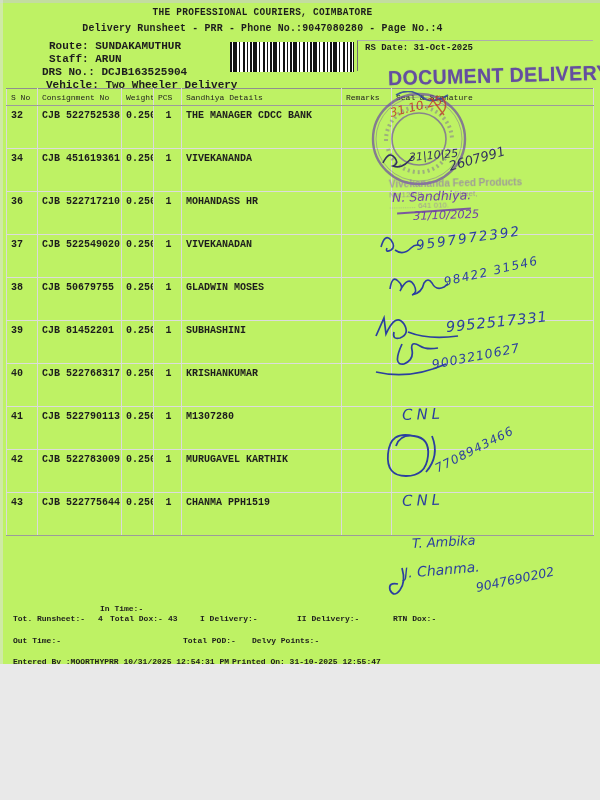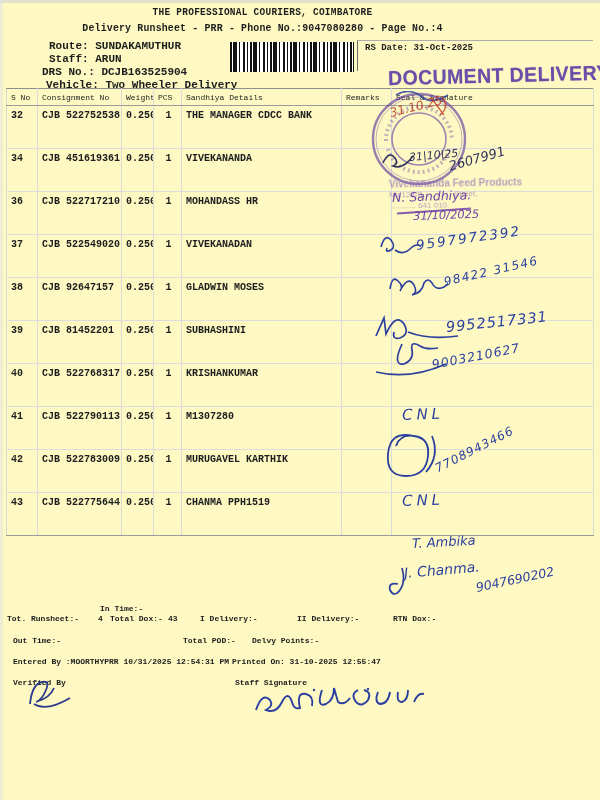--- a/index.html
+++ b/index.html
@@ -1,16 +1,16 @@
 <!DOCTYPE html>
 <html><head>
 <meta charset="utf-8">
 <style>
   html,body{margin:0;padding:0;background:#e9e9e9;}
-  .page{position:relative;width:600px;height:800px;background:#fef9c3;overflow:hidden;
+  .page{position:relative;width:600px;height:664px;background:#bef264;overflow:hidden;
         font-family:"Liberation Mono",monospace;color:#1d1d1d;}
   .edge-top{position:absolute;left:0;top:0;width:100%;height:3px;background:#c7ccd2;opacity:.55;}
   .edge-left{position:absolute;left:0;top:0;width:3px;height:100%;background:#dfe2e5;opacity:.5;}
 
   .p{position:absolute;font-weight:bold;white-space:nowrap;}
   .title{left:0;top:6px;width:525px;text-align:center;font-size:10.5px;letter-spacing:.3px;transform:scaleX(.9);}
   .subtitle{left:0;top:21px;width:525px;text-align:center;font-size:11.5px;letter-spacing:.2px;transform:scaleX(.86);}
   .info{font-size:11px;margin-left:32px;}
   .foot{font-size:8px;}
 
@@ -118,21 +118,21 @@
           <td class="c-sno">37</td>
           <td class="c-consignment">CJB 522549020</td>
           <td class="c-weight">0.250</td>
           <td class="c-pcs">1</td>
           <td class="c-consignee">VIVEKANADAN</td>
           <td class="c-remarks"></td>
           <td class="c-seal"></td>
         </tr>
         <tr>
           <td class="c-sno">38</td>
-          <td class="c-consignment">CJB 92647157</td>
+          <td class="c-consignment">CJB 50679755</td>
           <td class="c-weight">0.250</td>
           <td class="c-pcs">1</td>
           <td class="c-consignee">GLADWIN MOSES</td>
           <td class="c-remarks"></td>
           <td class="c-seal"></td>
         </tr>
         <tr>
           <td class="c-sno">39</td>
           <td class="c-consignment">CJB 81452201</td>
           <td class="c-weight">0.250</td>
@@ -233,21 +233,21 @@
   <span class="ink blue" style="left:402px;top:492px;font-size:15px;letter-spacing:4px;transform:rotate(-2deg)">CNL</span>
 
   <span class="ink blue" style="left:412px;top:536px;font-size:13px;transform:rotate(-3deg)">T. Ambika</span>
 
   <svg class="sig" style="left:388px;top:564px" width="22" height="32" viewBox="0 0 22 32">
     <path d="M14,4 q4,14 -2,22 q-6,8 -10,0 q-2,-8 8,-6" fill="none" stroke="#2b3f9f" stroke-width="1.7"></path>
   </svg>
   <span class="ink blue" style="left:404px;top:565px;font-size:14px;transform:rotate(-5deg)">J. Chanma.</span>
   <span class="ink blue" style="left:476px;top:580px;font-size:12.5px;transform:rotate(-12deg)">9047690202</span>
 
-  <span class="p foot" style="left:7px;top:614px">Tot. Runsheet:-</span>
+  <span class="p foot" style="left:13px;top:614px">Tot. Runsheet:-</span>
   <span class="p foot" style="left:98px;top:614px">4</span>
   <span class="p foot" style="left:110px;top:614px">Total Dox:-</span>
   <span class="p foot" style="left:168px;top:614px">43</span>
   <span class="p foot" style="left:200px;top:614px">I Delivery:-</span>
   <span class="p foot" style="left:297px;top:614px">II Delivery:-</span>
   <span class="p foot" style="left:393px;top:614px">RTN Dox:-</span>
 
   <span class="p foot" style="left:13px;top:636px">Out Time:-</span>
   <span class="p foot" style="left:100px;top:604px">In Time:-</span>
   <span class="p foot" style="left:183px;top:636px">Total POD:-</span>

